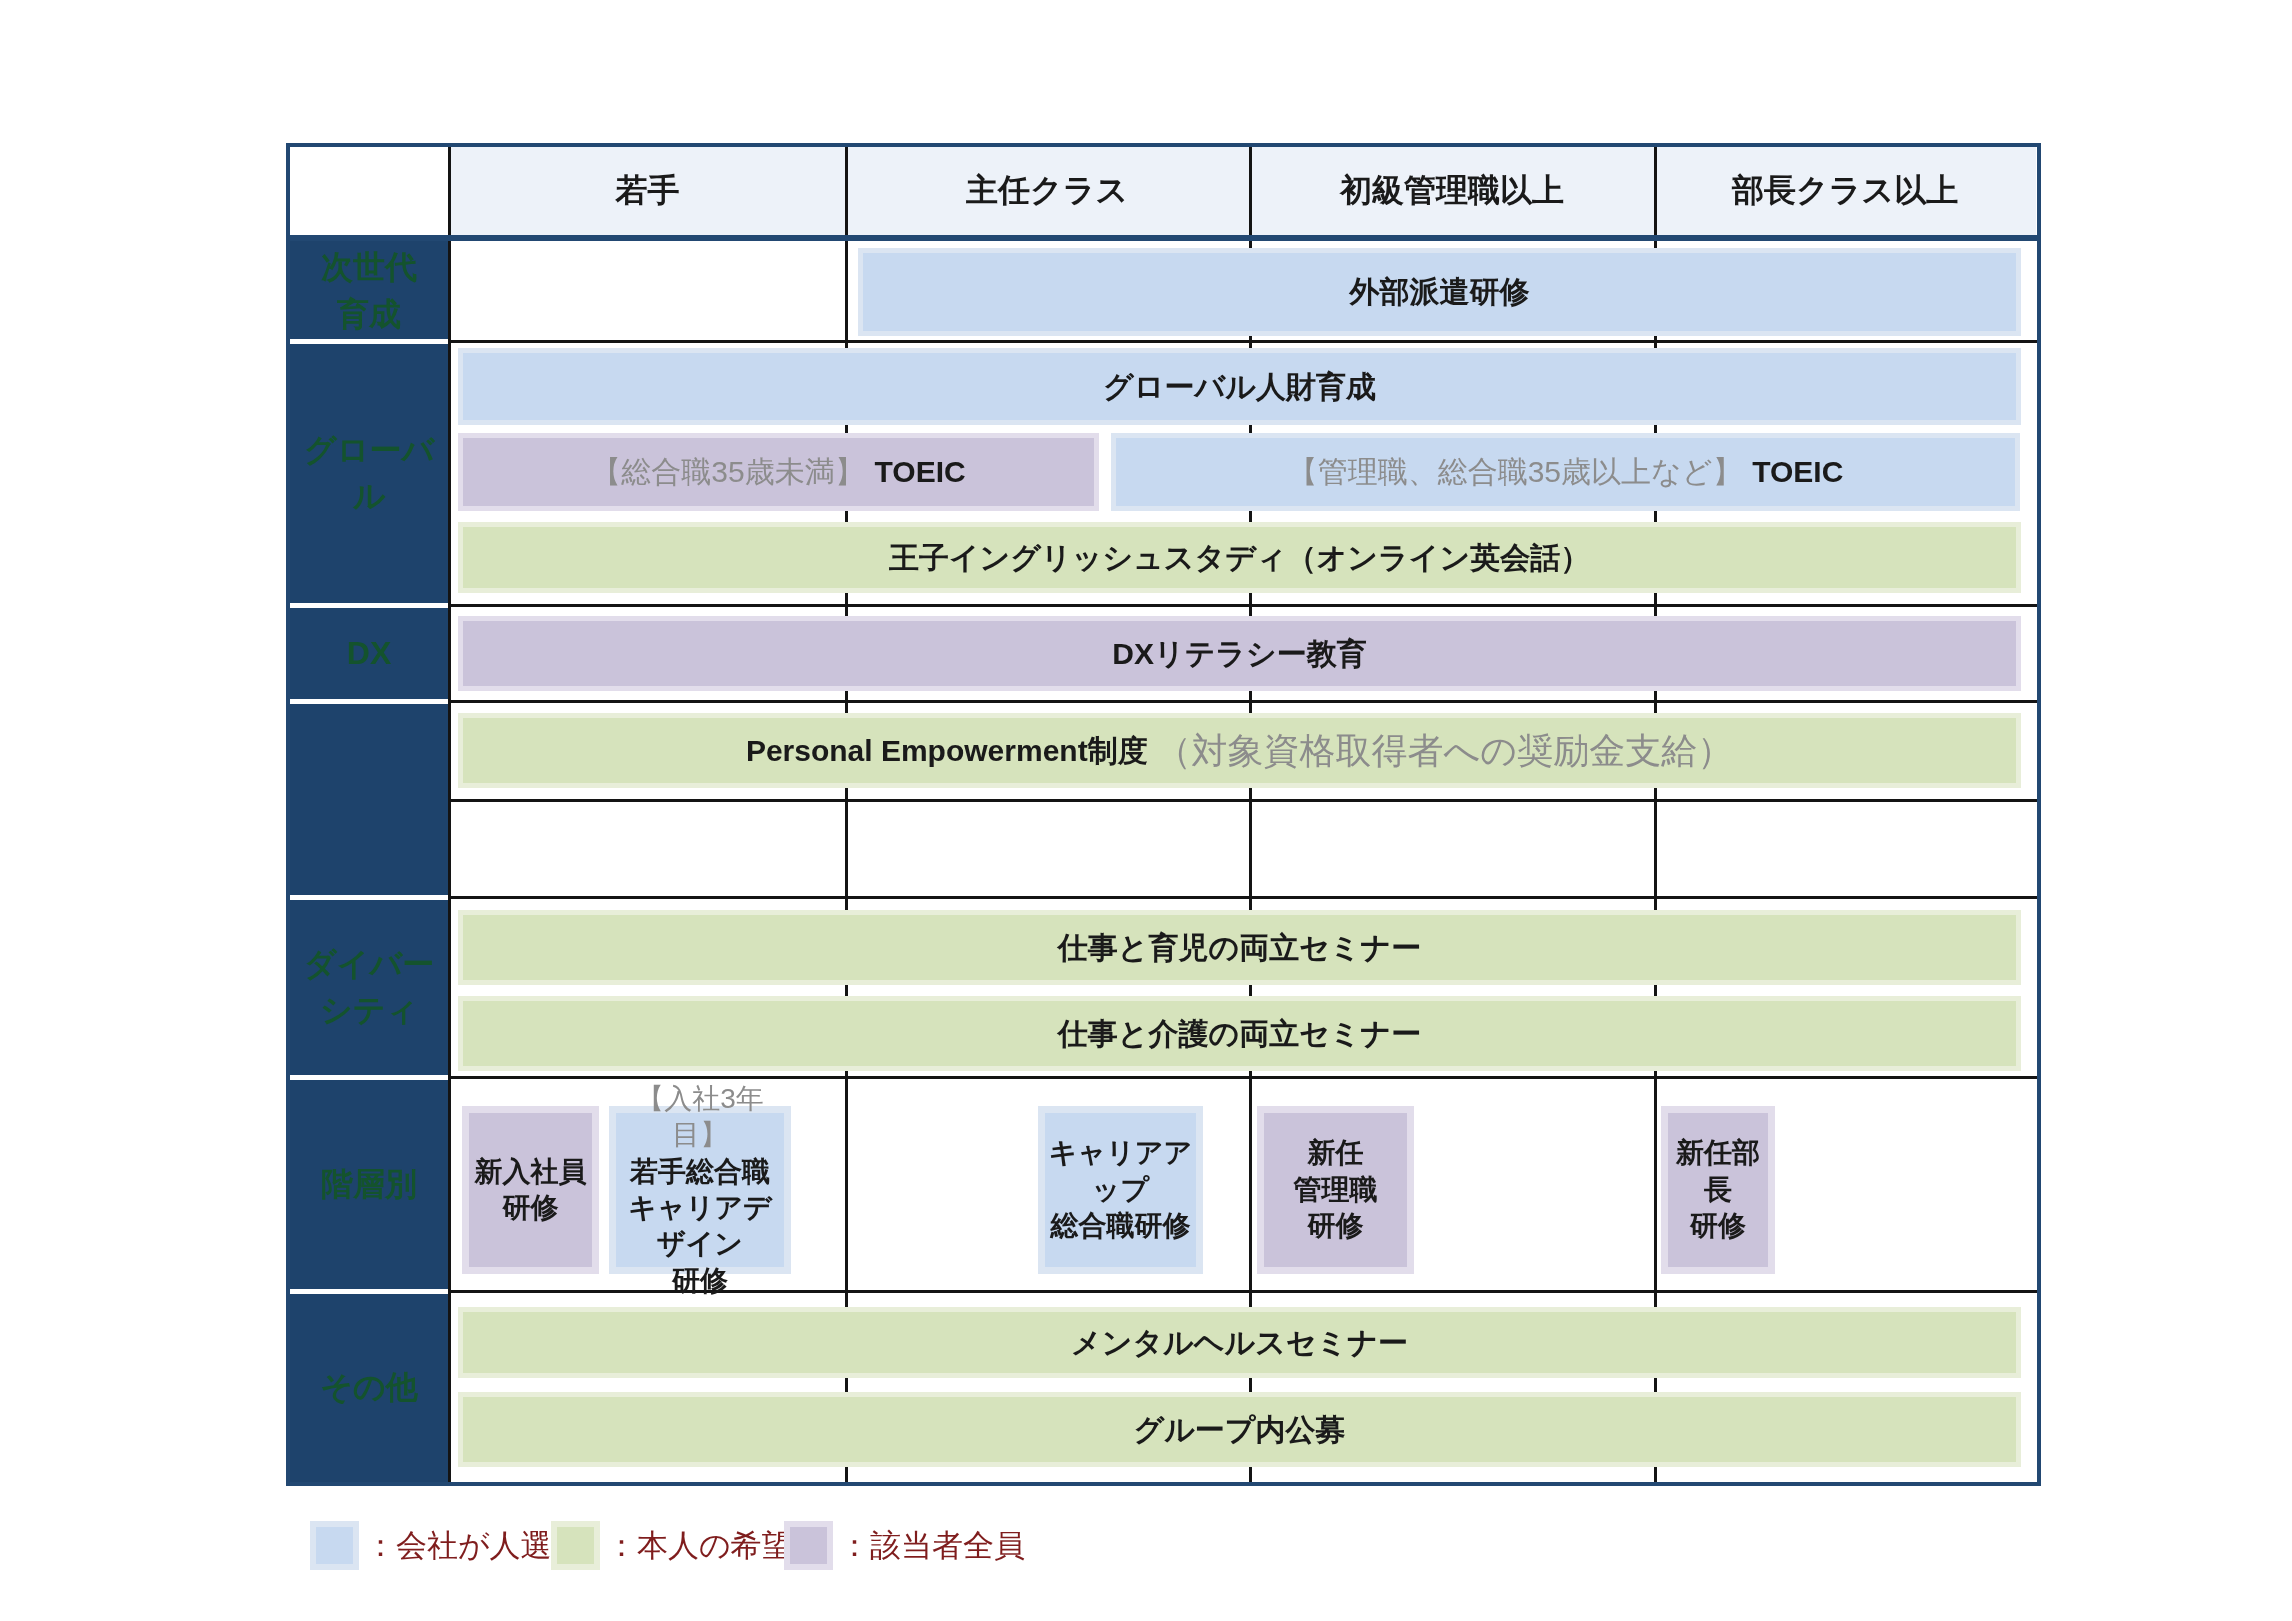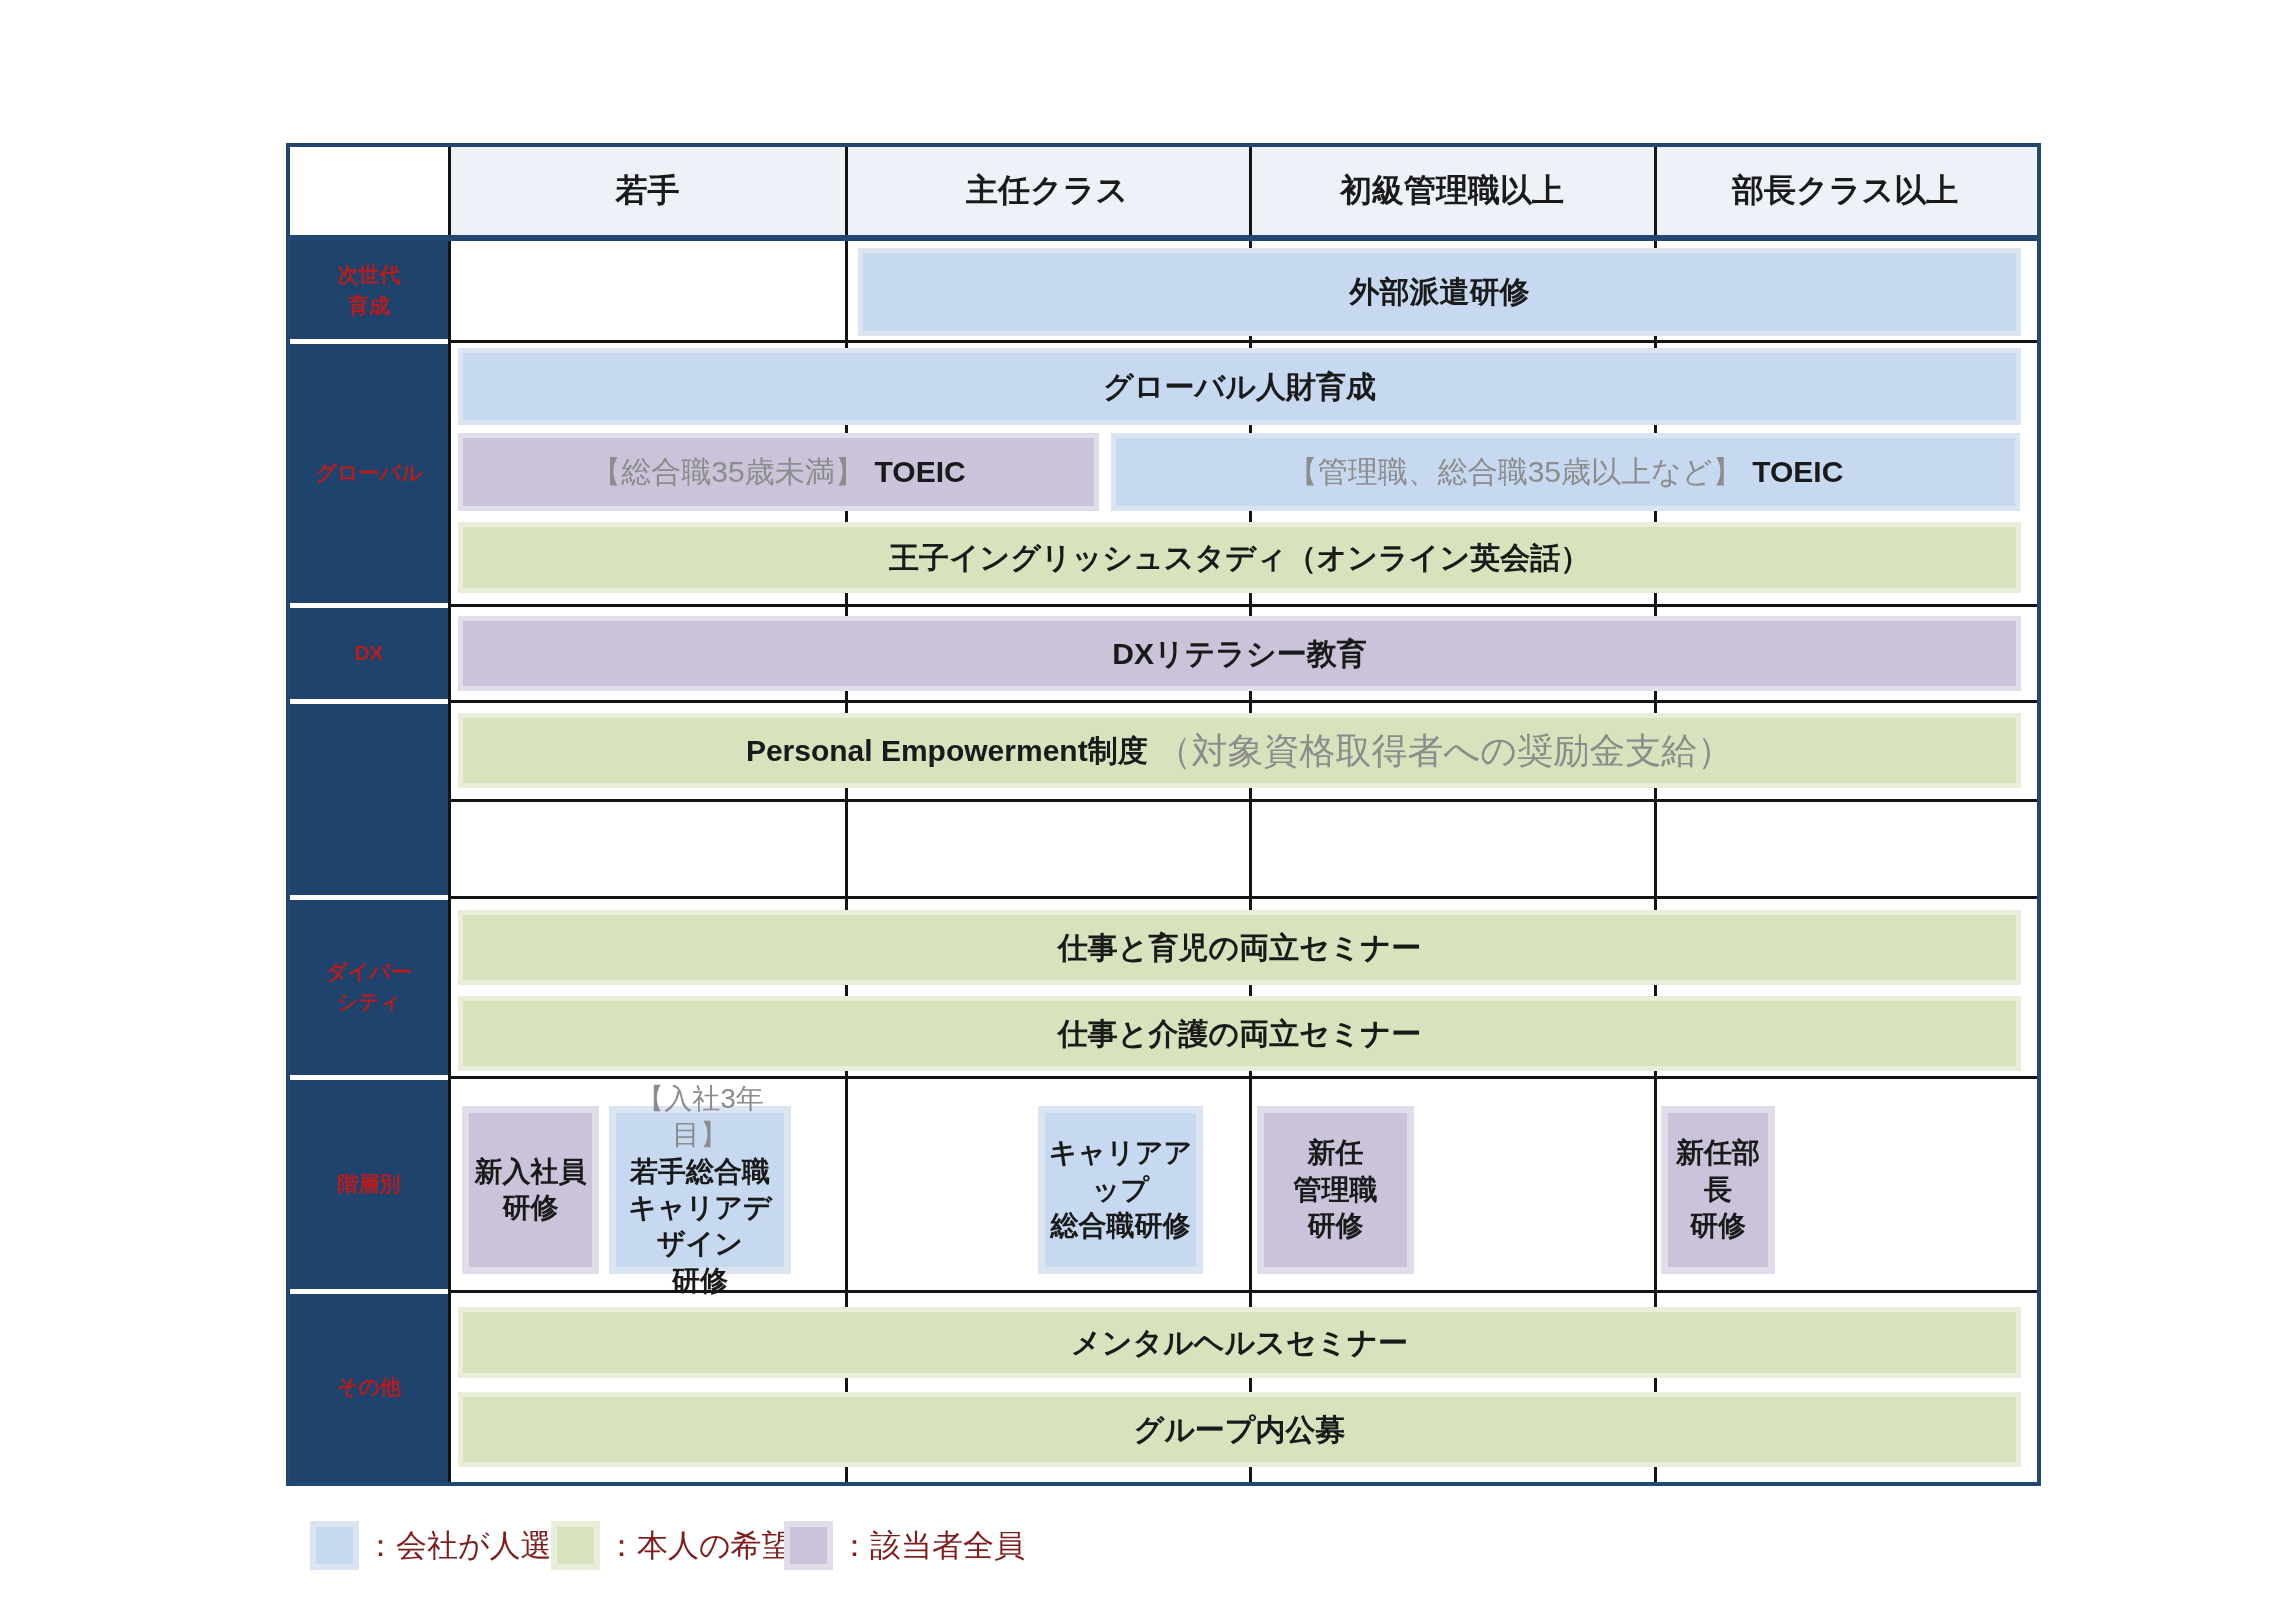--- a/index.html
+++ b/index.html
@@ -14,21 +14,21 @@
     border:4.9px solid #224872;background:#ffffff;
   }
   
   .hcell{
     position:absolute;top:0;height:88px;background:#edf2f9;
     display:flex;align-items:center;justify-content:center;
     font-weight:bold;font-size:32px;color:#1a1a1a;
   }
   .navy-col{position:absolute;left:0;top:94px;width:158px;height:1241px;background:#1e436c;}
   .rowlabel{
-    position:absolute;left:0;width:158px;color:#b91c1c;font-weight:bold;font-size:21px;
+    position:absolute;left:0;width:158px;color:#14532d;font-weight:bold;font-size:32px;
     display:flex;align-items:center;justify-content:center;text-align:center;
     white-space:pre-line;line-height:1.45;
   }
   .vline{position:absolute;top:0;width:2.9px;height:1335px;background:#141414;}
   .vlabel{position:absolute;left:158px;top:0;width:2.9px;height:1335px;background:#141414;}
   .hline{position:absolute;left:160px;width:1587px;height:2.9px;background:#141414;}
   .wline{position:absolute;left:0;width:158px;height:4.9px;background:#ffffff;}
   .navyline{position:absolute;left:0;top:88px;width:1747px;height:5.9px;background:#224872;}
   
   .bar{

